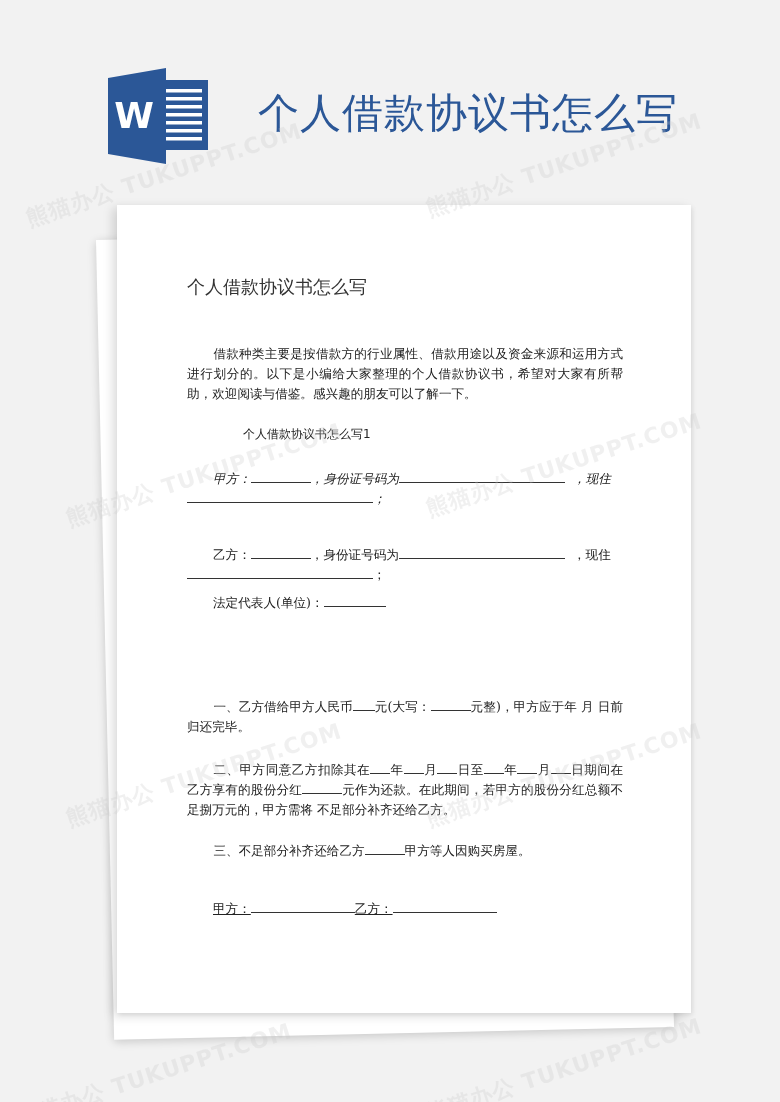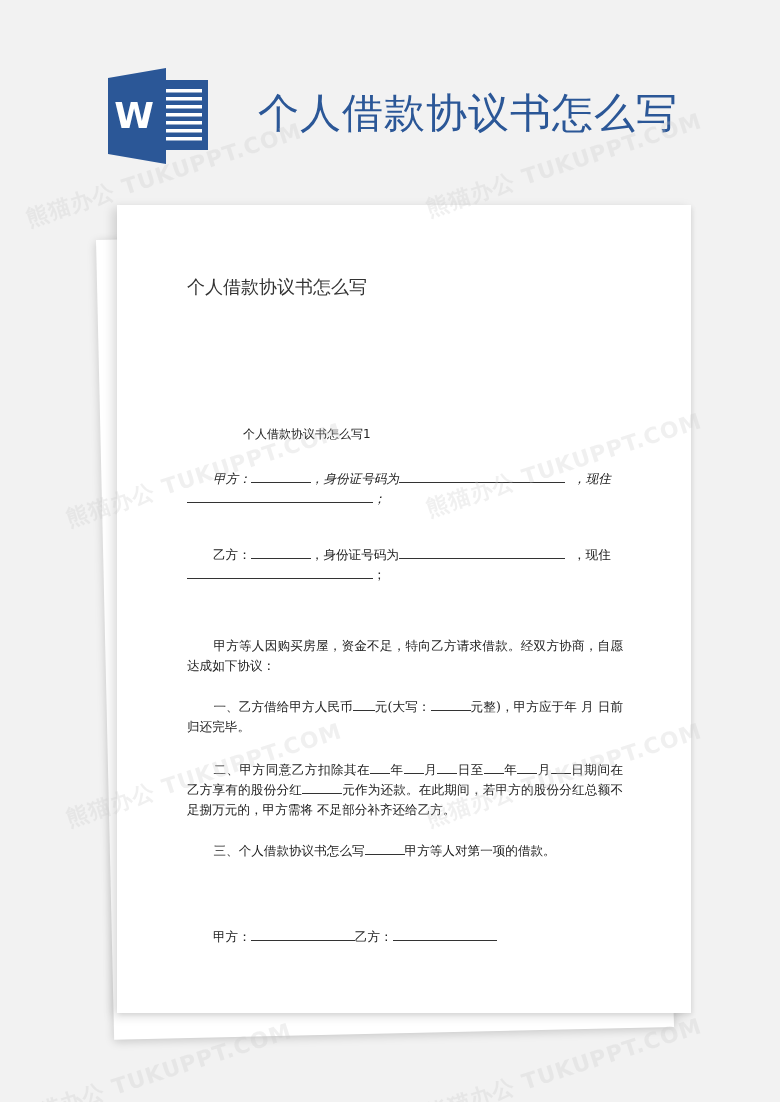--- a/index.html
+++ b/index.html
@@ -75,50 +75,53 @@
     <text x="28" y="60" text-anchor="middle" font-family="DejaVu Sans, sans-serif" font-weight="bold" font-size="36" fill="#fff">W</text>
   </svg>
   <div class="header-title">个人借款协议书怎么写</div>
 </div>
 
 <div class="page-back"></div>
 
 <div class="page">
   <div class="doc-title">个人借款协议书怎么写</div>
 
+  <div class="para indent" style="top:139px;">借款种类主要是按借款方的行业属性、借款用途以及资金来源和运用方式进行划分的。以下是小编给大家整理的个人借款协议书，希望对大家有所帮助，欢迎阅读与借鉴。感兴趣的朋友可以了解一下。</div>
 
   <div class="sub-title">个人借款协议书怎么写1</div>
 
   <div class="para" style="top:264px;font-style:italic;">
     <span style="padding-left:26px;">甲方：</span><span class="blank" style="width:60px;"></span><span>，身份证号码为</span><span class="blank" style="width:166px;"></span><span style="padding-left:8px;">，现住</span><br>
     <span class="blank" style="width:186px;"></span><span>；</span>
   </div>
 
   <div class="para" style="top:340px;">
     <span style="padding-left:26px;">乙方：</span><span class="blank" style="width:60px;"></span><span>，身份证号码为</span><span class="blank" style="width:166px;"></span><span style="padding-left:8px;">，现住</span><br>
     <span class="blank" style="width:186px;"></span><span>；</span>
   </div>
 
+  <div class="para" style="top:388px;">
+    <span style="padding-left:26px;">法定代表人(单位)：</span><span class="blank" style="width:62px;"></span>
+  </div>
 
-  <div class="para indent" style="top:431px;">甲方等人因购买房屋，资金不足，特向乙方请求借款。经双方协商，自愿达成如下协议：</div>
 
   <div class="para indent" style="top:492px;">
     <span>一、乙方借给甲方人民币</span><span class="blank" style="width:22px;"></span><span>元(大写：</span><span class="blank" style="width:40px;"></span><span>元整)，甲方应于年 月 日前归还完毕。</span>
   </div>
 
   <div class="para indent" style="top:555px;">
     <span>二、甲方同意乙方扣除其在</span><span class="blank" style="width:20px;"></span><span>年</span><span class="blank" style="width:20px;"></span><span>月</span><span class="blank" style="width:20px;"></span><span>日至</span><span class="blank" style="width:20px;"></span><span>年</span><span class="blank" style="width:20px;"></span><span>月</span><span class="blank" style="width:20px;"></span><span>日期间在乙方享有的股份分红</span><span class="blank" style="width:40px;"></span><span>元作为还款。在此期间，若甲方的股份分红总额不足捌万元的，甲方需将 不足部分补齐还给乙方。</span>
   </div>
 
   <div class="para indent" style="top:636px;">
-    <span>三、个人借款协议书怎么写</span><span class="blank" style="width:40px;"></span><span>甲方等人对第一项的借款。</span>
+    <span>三、不足部分补齐还给乙方</span><span class="blank" style="width:40px;"></span><span>甲方等人因购买房屋。</span>
   </div>
 
 
-  <div class="para" style="top:722px;">
+  <div class="para" style="top:694px;text-decoration:underline;">
     <span style="padding-left:26px;">甲方：</span><span class="blank" style="width:104px;"></span><span>乙方：</span><span class="blank" style="width:104px;"></span>
   </div>
 </div>
 
 <div class="watermark" style="left:20px; top:160px;">熊猫办公 TUKUPPT.COM</div>
 <div class="watermark" style="left:420px; top:150px;">熊猫办公 TUKUPPT.COM</div>
 <div class="watermark" style="left:60px; top:460px;">熊猫办公 TUKUPPT.COM</div>
 <div class="watermark" style="left:420px; top:450px;">熊猫办公 TUKUPPT.COM</div>
 <div class="watermark" style="left:60px; top:760px;">熊猫办公 TUKUPPT.COM</div>
 <div class="watermark" style="left:420px; top:760px;">熊猫办公 TUKUPPT.COM</div>

